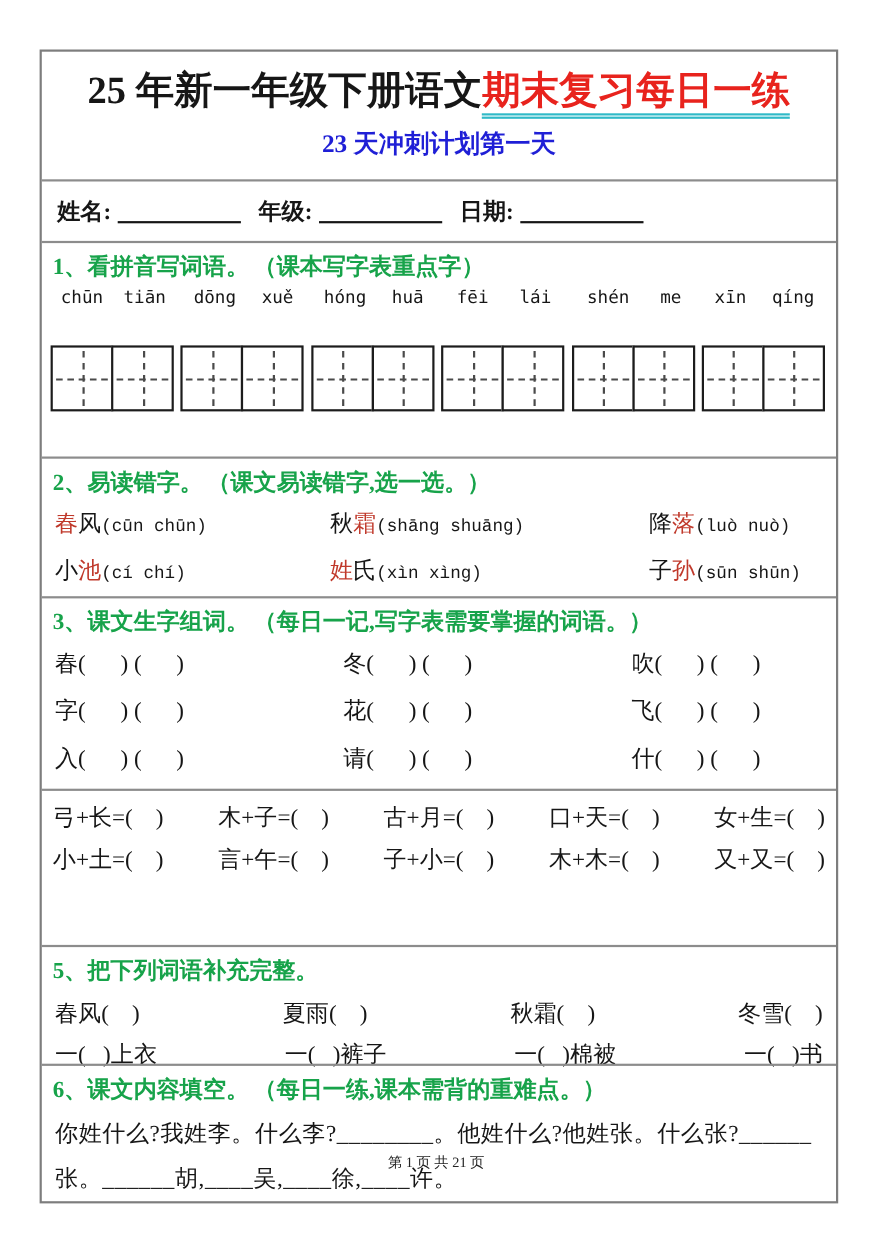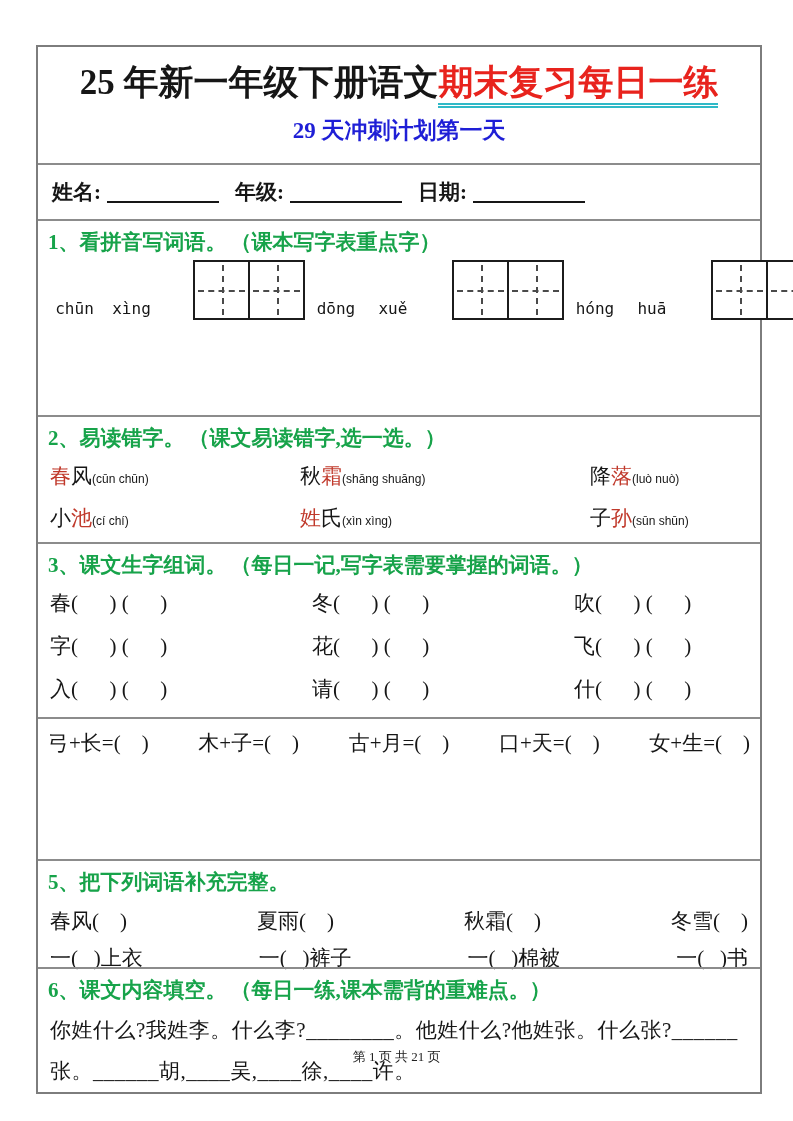--- a/index.html
+++ b/index.html
@@ -27,34 +27,34 @@
   .blank-line{display:inline-block;width:112px;height:20px;border-bottom:2px solid #161616;margin:0 16px 0 6px;}
   .blank-line.last{margin-right:0;}
 
   
   .sec-head{font-size:21px;font-weight:bold;color:#17a34a;padding:7px 10px 2px 10px;white-space:nowrap;}
   .sec-head .note{margin-left:4px;}
 
   
   .s1{height:204px;}
   .words-row{display:flex;justify-content:space-between;padding:2px 8px 0 8px;}
-  .word{display:flex;flex-direction:row;align-items:flex-end;gap:33px;}
+  .word{display:flex;flex-direction:column;align-items:flex-start;gap:33px;}
   .py{display:flex;width:114px;justify-content:space-around;
       font-family:"DejaVu Sans Mono",monospace;font-size:16px;margin-bottom:2px;}
   .pair{display:flex;}
   .cell{position:relative;width:57px;height:60px;border:2px solid #1c1c1c;box-sizing:border-box;background:#fff;}
   .cell + .cell{margin-left:-2px;}
   .cell::before{content:"";position:absolute;left:50%;top:3px;bottom:3px;border-left:2px dashed #4a4a4a;}
   .cell::after{content:"";position:absolute;top:50%;left:3px;right:3px;border-top:2px dashed #4a4a4a;}
 
   
   .s2{height:132px;}
   .misread-grid{display:grid;grid-template-columns:250px 290px 1fr;row-gap:14px;padding:8px 12px 0 12px;font-size:21px;}
   .red-char{color:#c0392b;}
-  .pyopt{font-family:Liberation Sans, sans-serif;font-size:12px;}
+  .pyopt{font-family:Liberation Mono, monospace;font-size:16px;}
 
   
   .s3{height:182px;}
   .zuci-grid{display:grid;grid-template-columns:262px 262px 1fr;row-gap:15px;padding:8px 12px 0 12px;font-size:21px;}
   .pre{white-space:pre;}
 
   
   .s4{height:148px;}
   .magic-row{display:flex;justify-content:space-between;padding:10px 10px 0 10px;font-size:21px;}
 
@@ -68,39 +68,39 @@
 
   .footer{position:absolute;left:0;top:1048px;width:100%;text-align:center;font-size:13px;color:#222;}
 </style>
 </head>
 <body>
 
 <div class="frame">
 
   <div class="block title-block">
     <div class="main-title"><span>25 年新一年级下册语文</span><span class="title-red">期末复习每日一练</span></div>
-    <div class="subtitle">29 天冲刺计划第一天</div>
+    <div class="subtitle">23 天冲刺计划第一天</div>
   </div>
 
   <div class="block info-row">
     <span>姓名:</span>
       <span class="blank-line"></span>
     <span>年级:</span>
       <span class="blank-line"></span>
     <span>日期:</span>
       <span class="blank-line last"></span>
   </div>
 
   <div class="block s1">
     <div class="sec-head"><span>1、看拼音写词语。</span><span class="note">（课本写字表重点字）</span></div>
     <div class="words-row">
       <div class="word">
         <div class="py">
             <span>chūn</span>
-            <span>xìng</span>
+            <span>tiān</span>
           </div>
         <div class="pair">
             <div class="cell"></div>
             <div class="cell"></div>
           </div>
       </div>
       <div class="word">
         <div class="py">
             <span>dōng</span>
             <span>xuě</span>
@@ -181,20 +181,27 @@
   </div>
 
   <div class="block s4">
     <div class="magic-row">
       <span class="pre">弓+长=(    )</span>
       <span class="pre">木+子=(    )</span>
       <span class="pre">古+月=(    )</span>
       <span class="pre">口+天=(    )</span>
       <span class="pre">女+生=(    )</span>
     </div>
+    <div class="magic-row">
+      <span class="pre">小+土=(    )</span>
+      <span class="pre">言+午=(    )</span>
+      <span class="pre">子+小=(    )</span>
+      <span class="pre">木+木=(    )</span>
+      <span class="pre">又+又=(    )</span>
+    </div>
   </div>
 
   <div class="block s5">
     <div class="sec-head"><span>5、把下列词语补充完整。</span></div>
     <div class="comp-row">
       <span class="pre">春风(    )</span>
       <span class="pre">夏雨(    )</span>
       <span class="pre">秋霜(    )</span>
       <span class="pre">冬雪(    )</span>
     </div>

